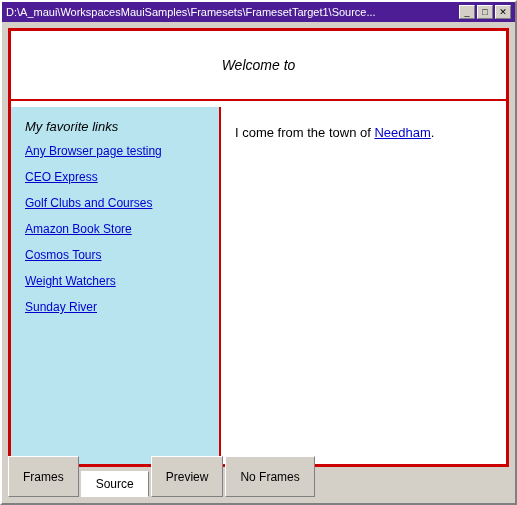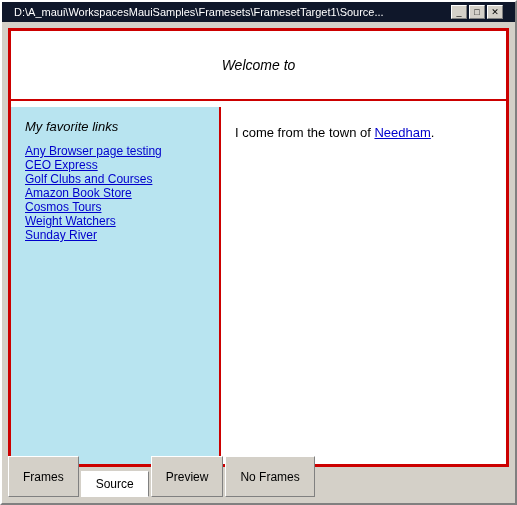--- a/index.html
+++ b/index.html
@@ -22,23 +22,23 @@
       height: 505px;
       border: 2px solid #808080;
       border-top-color: #ffffff;
       border-left-color: #ffffff;
       background: #d4d0c8;
       display: flex;
       flex-direction: column;
     }
 
     .title-bar {
-      background: #0f172a;
+      background: #4c1d95;
       color: white;
-      padding: 2px 12px;
+      padding: 2px 4px;
       display: flex;
       align-items: center;
       justify-content: space-between;
       height: 20px;
       flex-shrink: 0;
     }
 
     .title-bar-text {
       font-size: 11px;
       white-space: nowrap;
@@ -130,21 +130,21 @@
     .my-fav-label {
       font-style: italic;
       font-size: 13px;
       margin-bottom: 10px;
     }
 
     .link-list {
       list-style: none;
       display: flex;
       flex-direction: column;
-      gap: 0;
+      gap: 12px;
     }
 
     .link-list a {
       color: #0000cc;
       text-decoration: underline;
       font-size: 12px;
       cursor: pointer;
     }
 
     .right-text {

